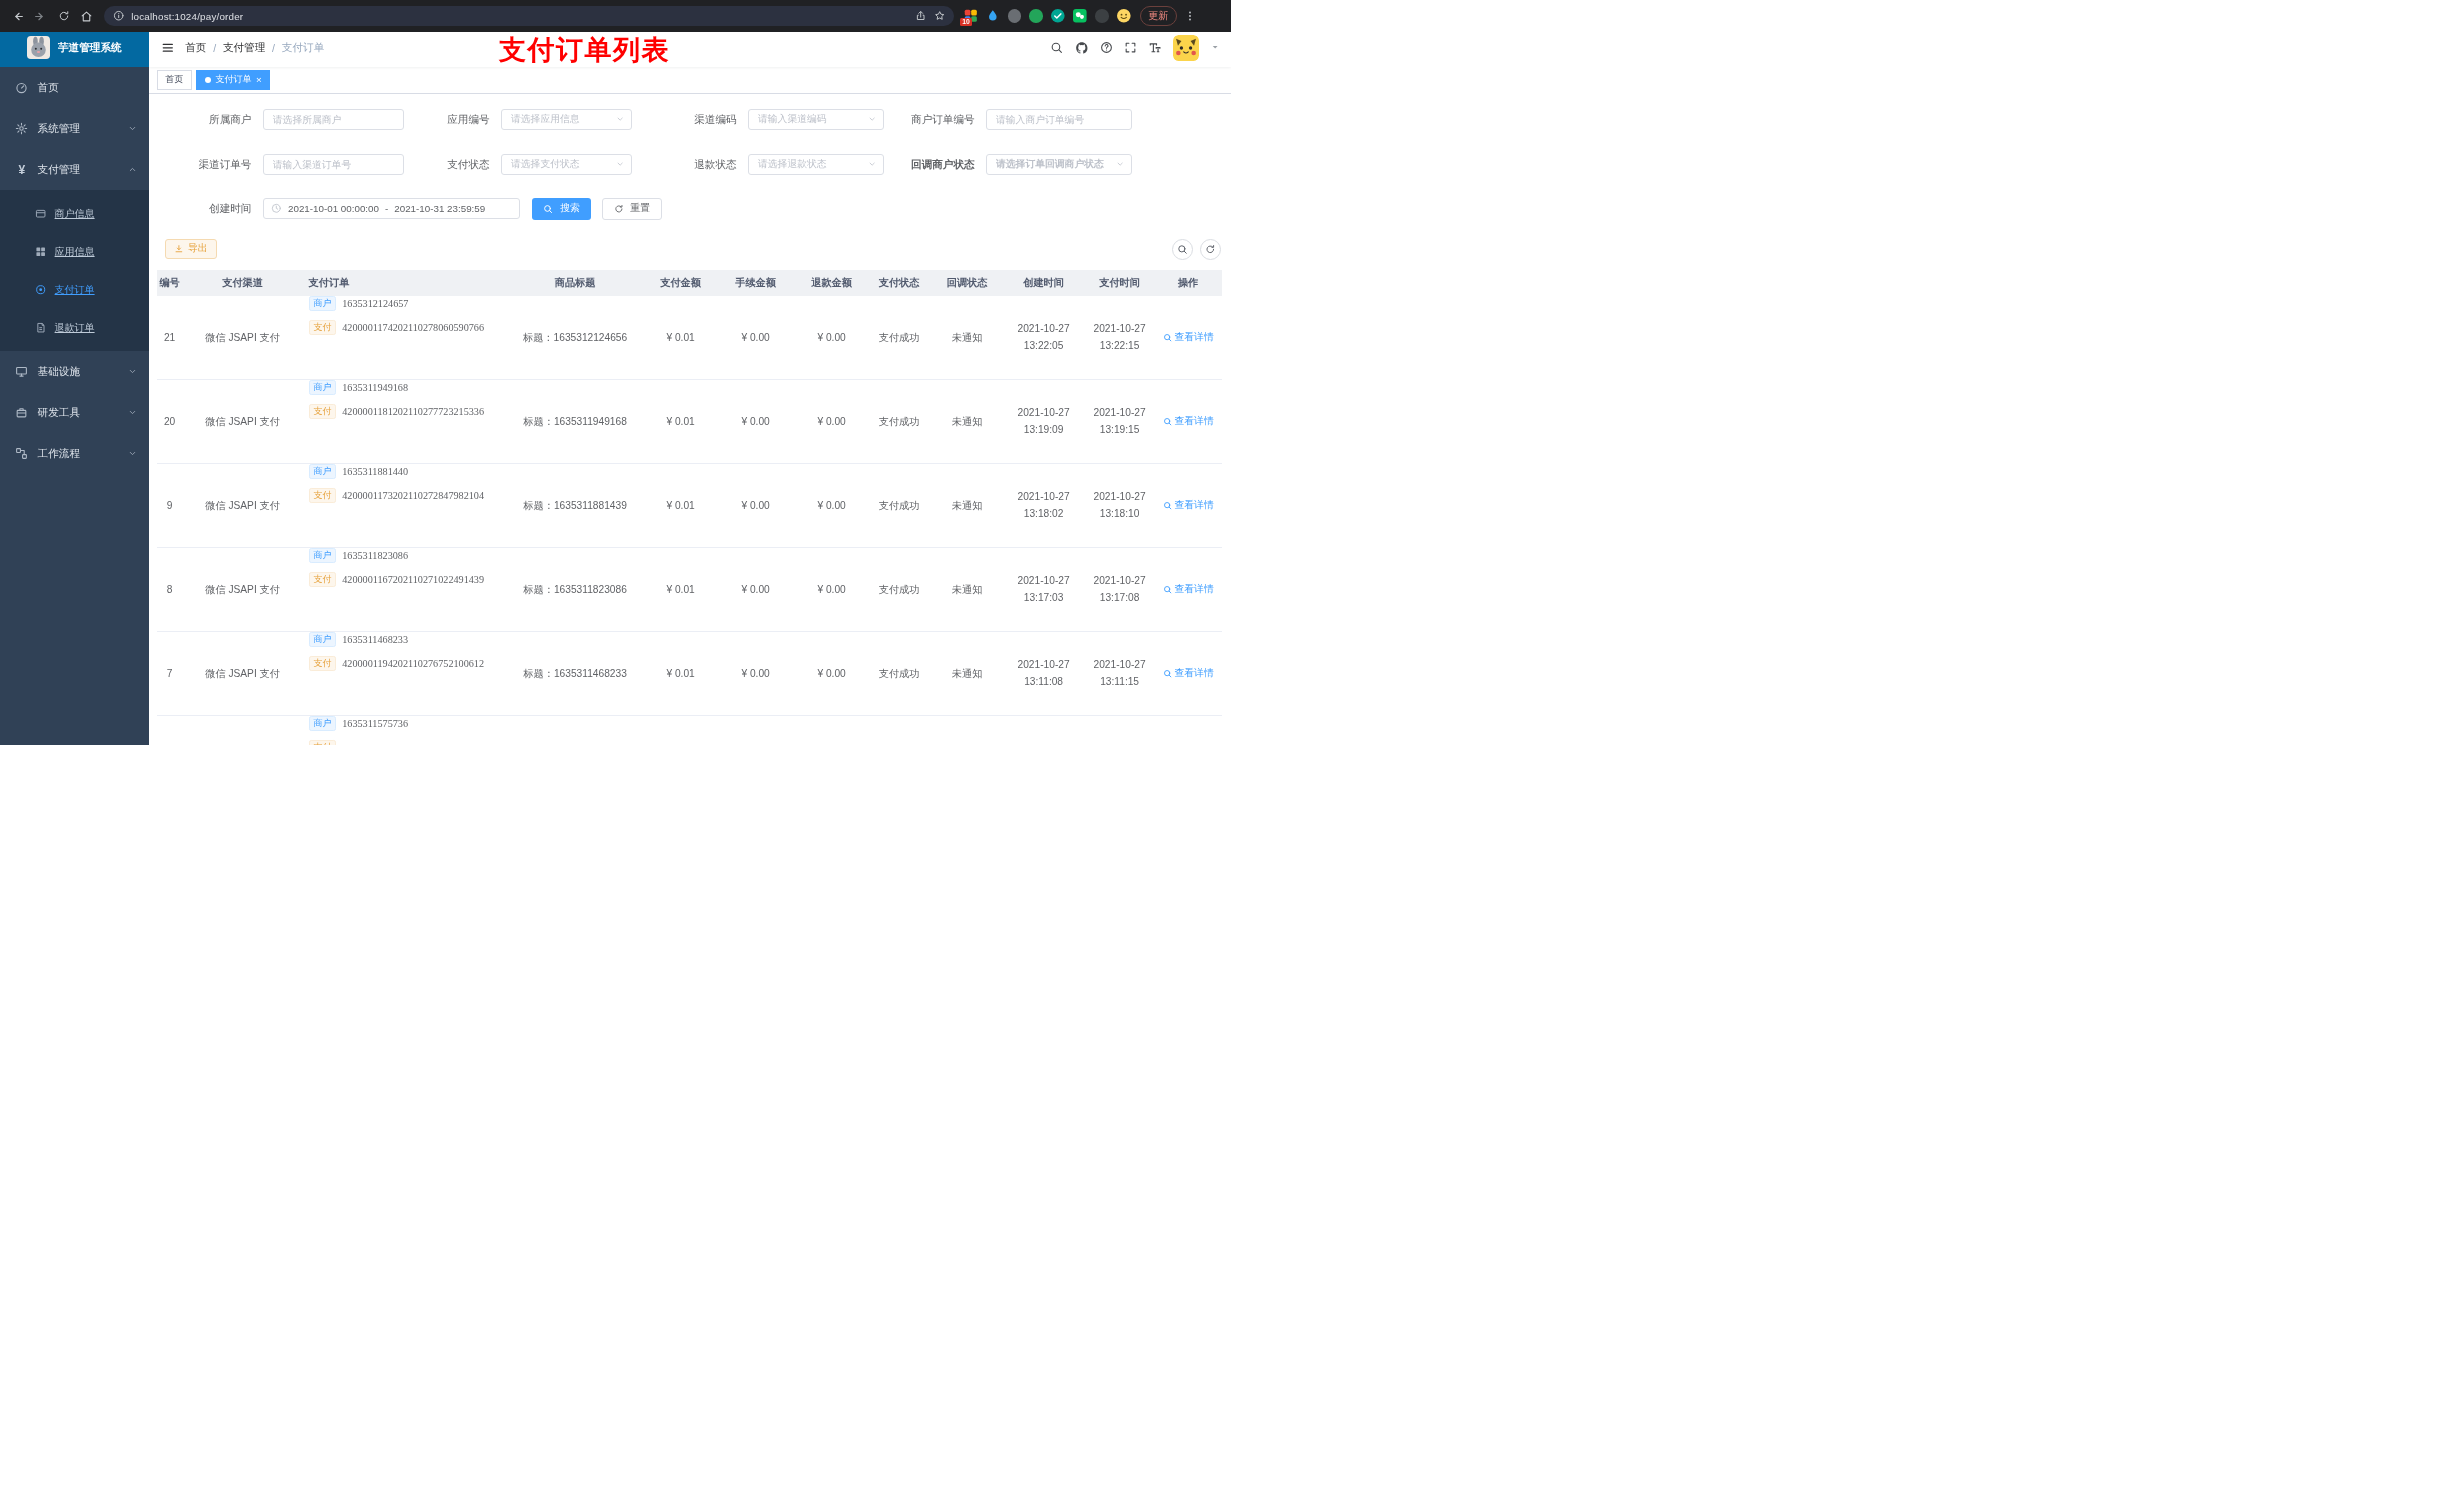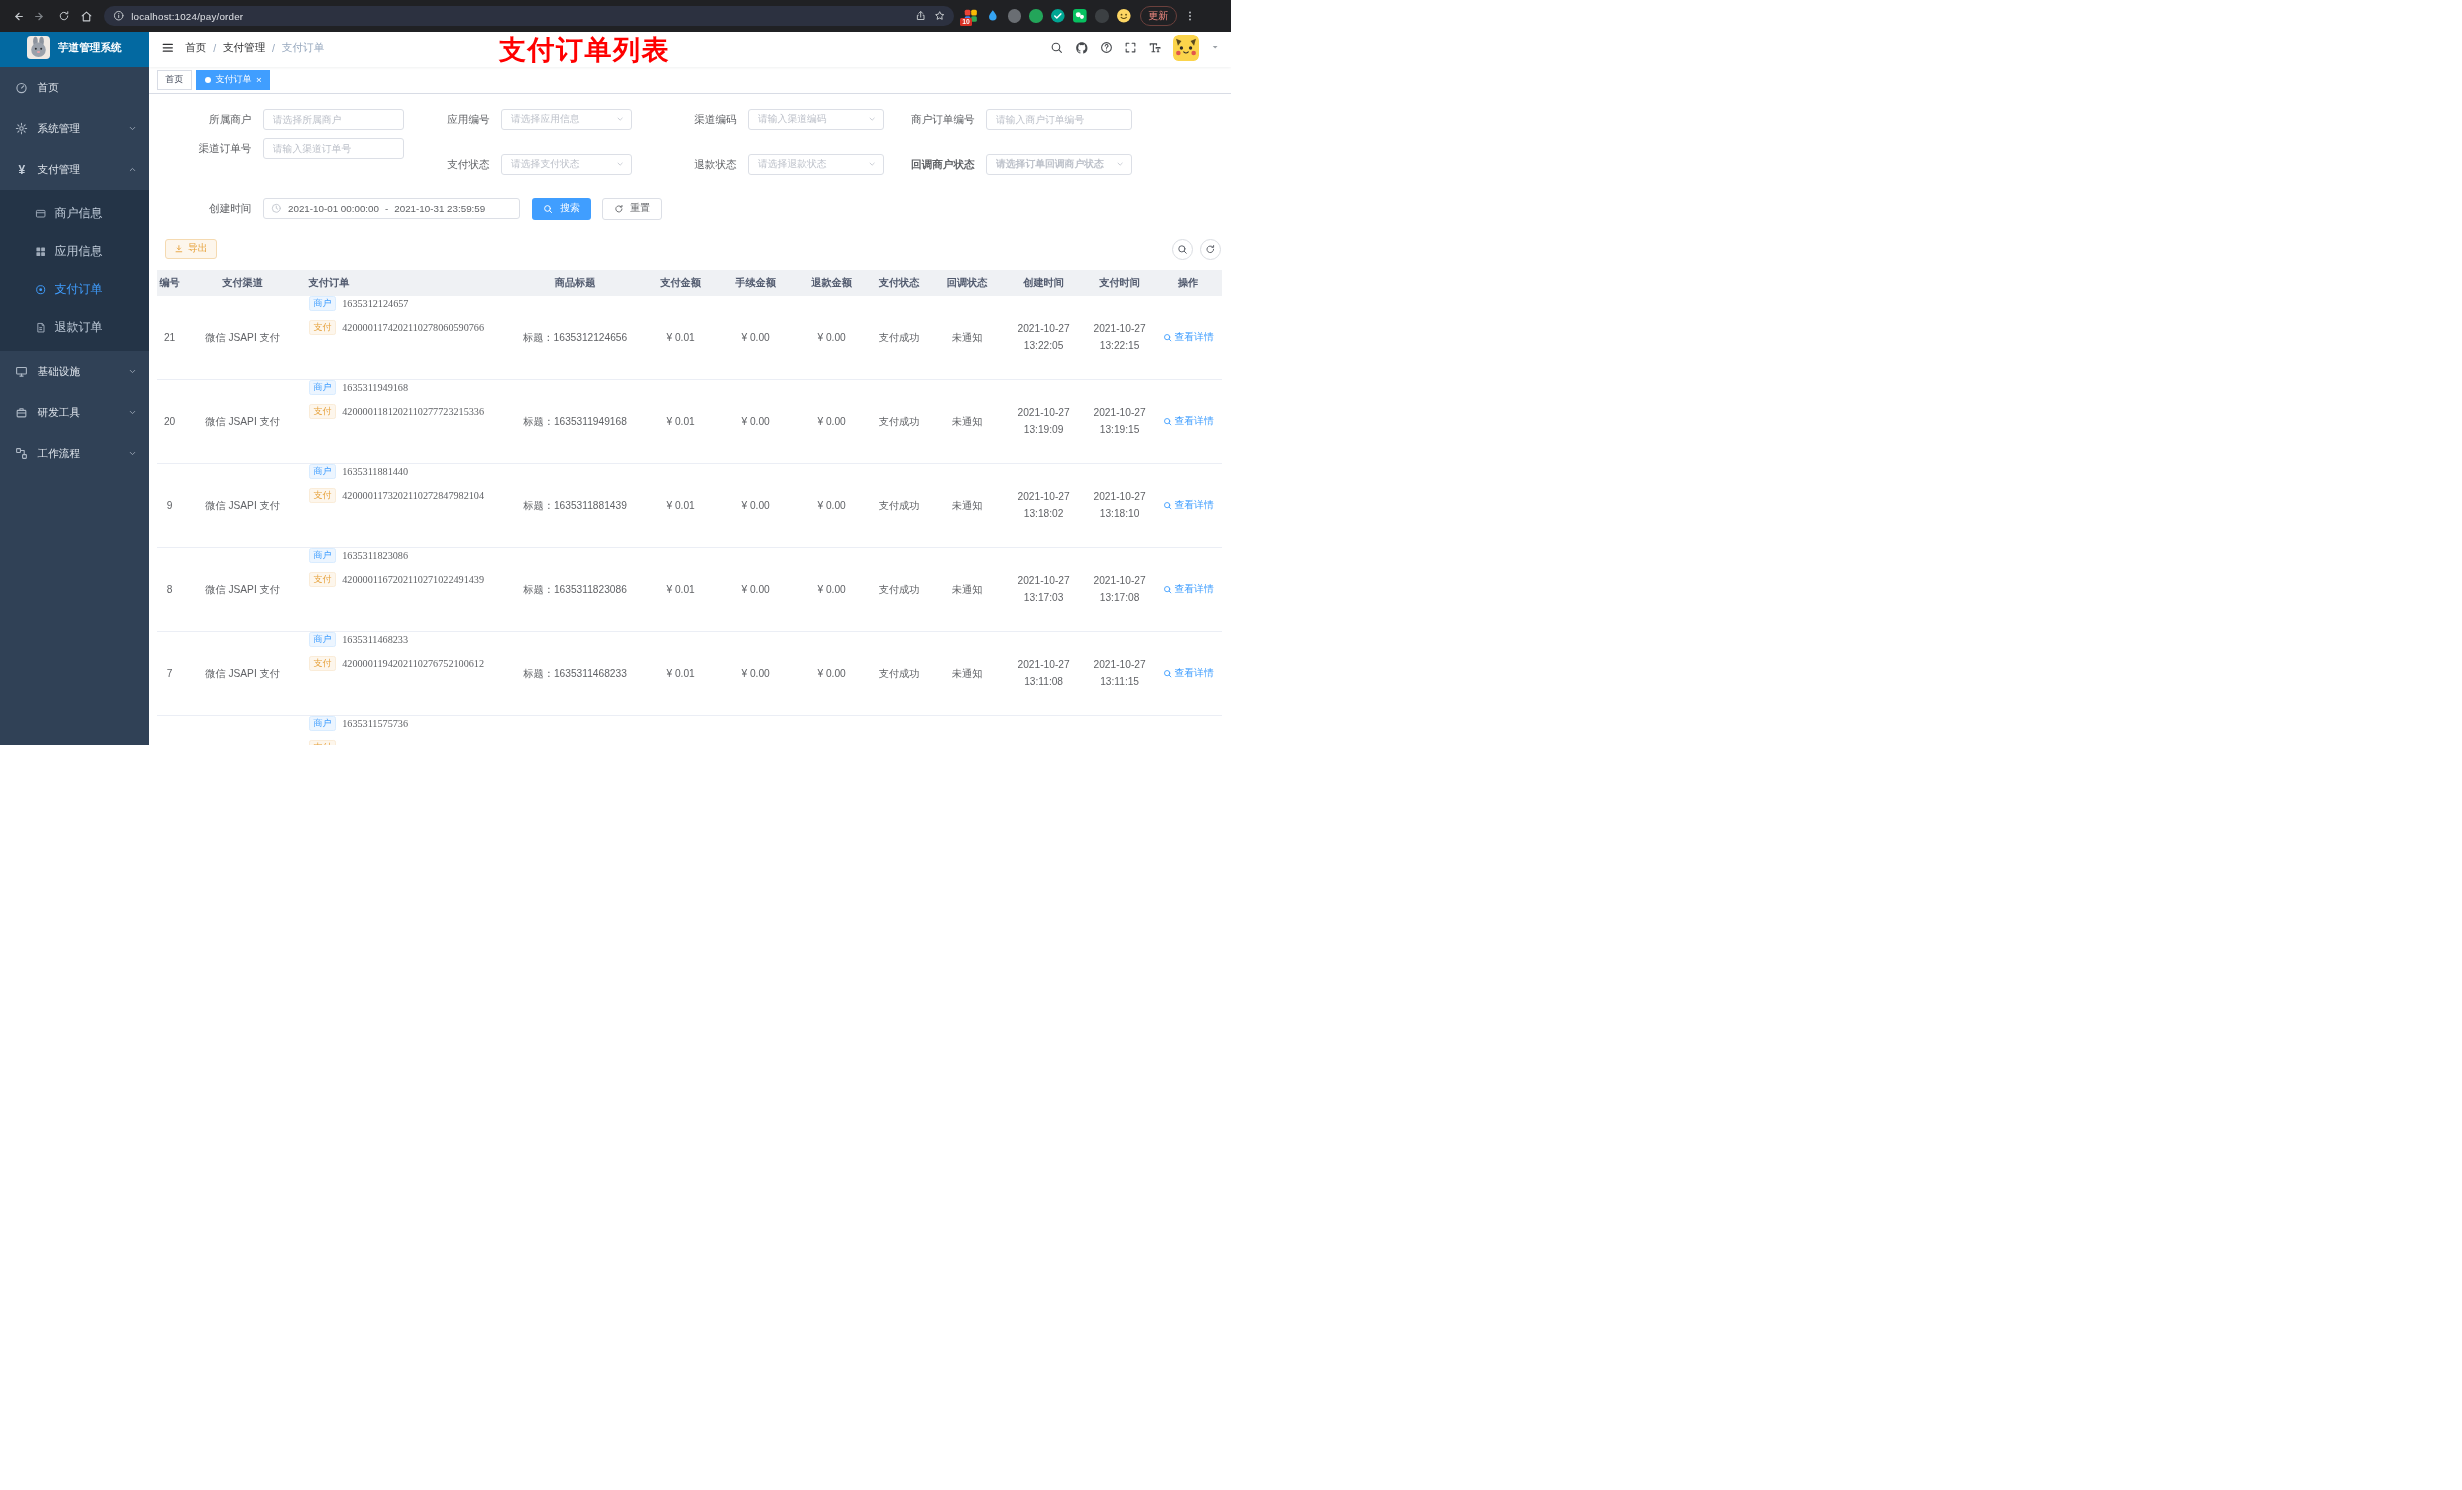--- a/index.html
+++ b/index.html
@@ -34,21 +34,21 @@
   .logo-row { height:39px; background:#0369a1; display:flex; align-items:center; justify-content:center; gap:7.6px; }
   .logo-box { width:23px; height:23px; border-radius:3.8px; overflow:hidden; flex:none; }
   .app-title { color:#fff; font-size:10.6px; font-weight:700; }
   .menu-item { height:41px; display:flex; align-items:center; gap:9px; padding:0 12px 0 15px;
                color:#dfe5ec; font-size:10.6px; cursor:pointer; }
   .mi-icon { width:13.6px; color:#aeb9c6; display:flex; justify-content:center; flex:none; }
   .yen-ic { font-size:12px; font-weight:700; color:#c3cdd9; }
   .chev { margin-left:auto; color:#98a4b3; }
   .submenu { background:#243447; padding:4.5px 0; }
   .sub-item { height:38px; display:flex; align-items:center; gap:7.6px; padding-left:35px;
-              color:#bfcbd9; font-size:12px; cursor:pointer; }
+              color:#bfcbd9; font-size:10px; cursor:pointer;text-decoration:underline; }
   .sub-item .mi-icon { width:12px; color:#9fabba; }
   .sub-item.active { color:#409eff; }
   .sub-item.active .mi-icon { color:#409eff; }
 
   
   .topbar { position:absolute; left:149px; right:0; top:28px; height:39px; background:#fff;
             display:flex; align-items:center; box-shadow:0 0.8px 3px rgba(0,21,41,.08); z-index:6; }
   .hamburger { padding:0 10.6px 0 12px; color:#303133; cursor:pointer; }
   .crumbs { display:flex; align-items:center; gap:6.8px; font-size:10.6px; color:#303133; }
   .crumb { cursor:pointer; } .crumb-sep { color:#97a8be; } .crumb.last { color:#97a8be; cursor:default; }
@@ -78,21 +78,21 @@
   .fw1 { width:141px; } .fw2 { width:131px; } .fw3 { width:136px; } .fw4 { width:146px; }
   .inp { height:21px; border:0.8px solid #dcdfe6; border-radius:3px; background:#fff; font-size:9.8px;
          color:#606266; padding:0 9px; outline:none; }
   .inp::placeholder { color:#bcc0c9; }
   .sel { height:21px; border:0.8px solid #dcdfe6; border-radius:3px; background:#fff; display:flex;
          align-items:center; justify-content:space-between; padding:0 6.8px 0 9px; cursor:pointer; }
   .sel .ph { font-size:9.8px; color:#bcc0c9; white-space:nowrap; overflow:hidden; }
   .sel .caret { color:#c0c4cc; flex:none; margin-left:3px; }
   .fg-r1c1 { left:9.8px; top:15px; } .fg-r1c2 { left:251px; top:15px; }
   .fg-r1c3 { left:497px; top:15px; } .fg-r1c4 { left:756px; top:15px; }
-  .fg-r2c1 { left:9.8px; top:44px; } .fg-r2c2 { left:251px; top:60px; }
+  .fg-r2c1 { left:9.8px; top:60px; } .fg-r2c2 { left:251px; top:60px; }
   .fg-r2c3 { left:497px; top:60px; } .fg-r2c4 { left:756px; top:60px;font-weight:bold; }
   .fg-r3  { left:9.8px; top:104px; }
   .date-box { width:257px; height:21px; border:0.8px solid #dcdfe6; border-radius:3px; display:flex;
               align-items:center; gap:6px; padding:0 7.6px; font-size:9.8px; color:#606266;
               overflow:hidden; white-space:nowrap; cursor:pointer; }
   .date-box .clock { color:#c0c4cc; flex:none; }
   .btn { height:22px; border-radius:3px; display:inline-flex; align-items:center; gap:7px;
          font-size:9.8px; padding:0 10.6px; border:0.8px solid transparent; cursor:pointer; white-space:nowrap; }
   .btn-search { background:#409eff; color:#fff; margin-left:12px; }
   .btn-reset { background:#fff; color:#606266; border-color:#dcdfe6; margin-left:10.6px; }

